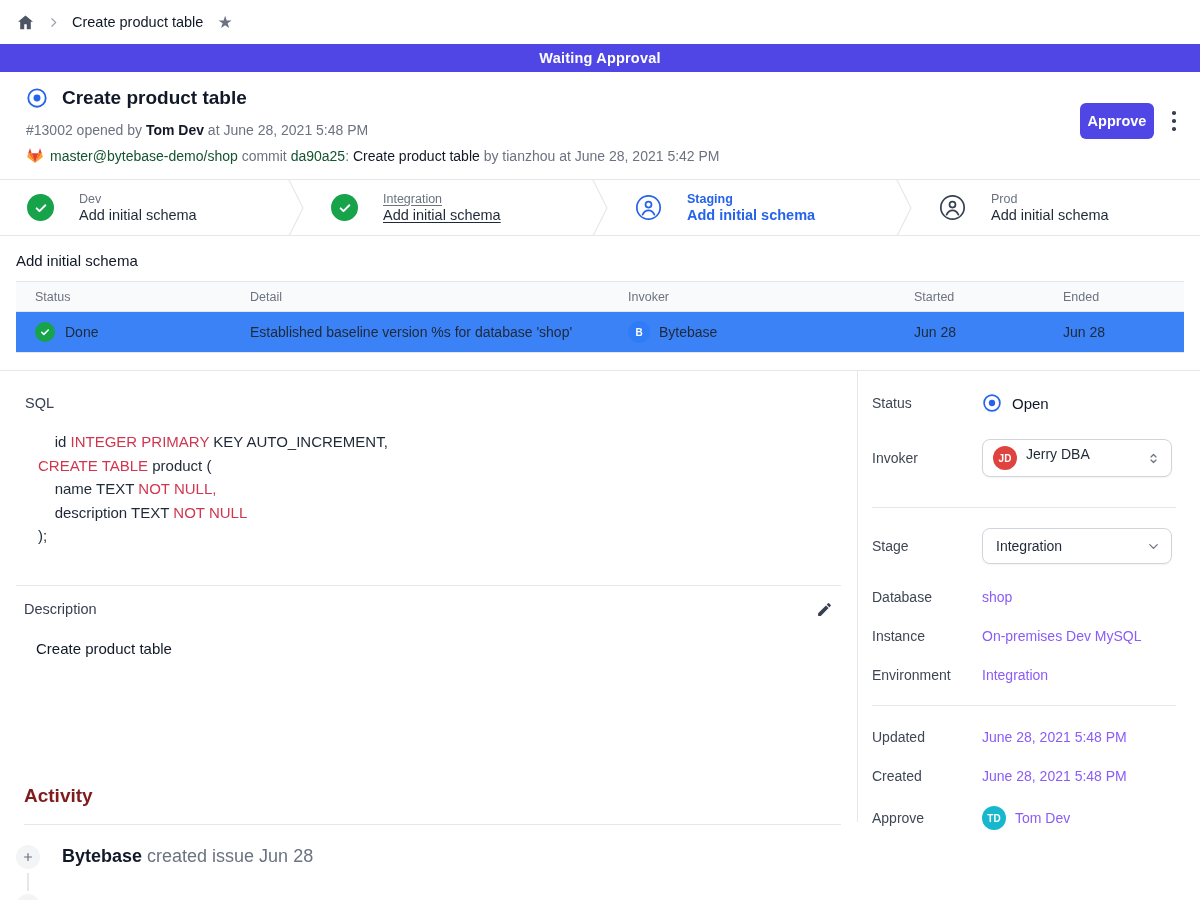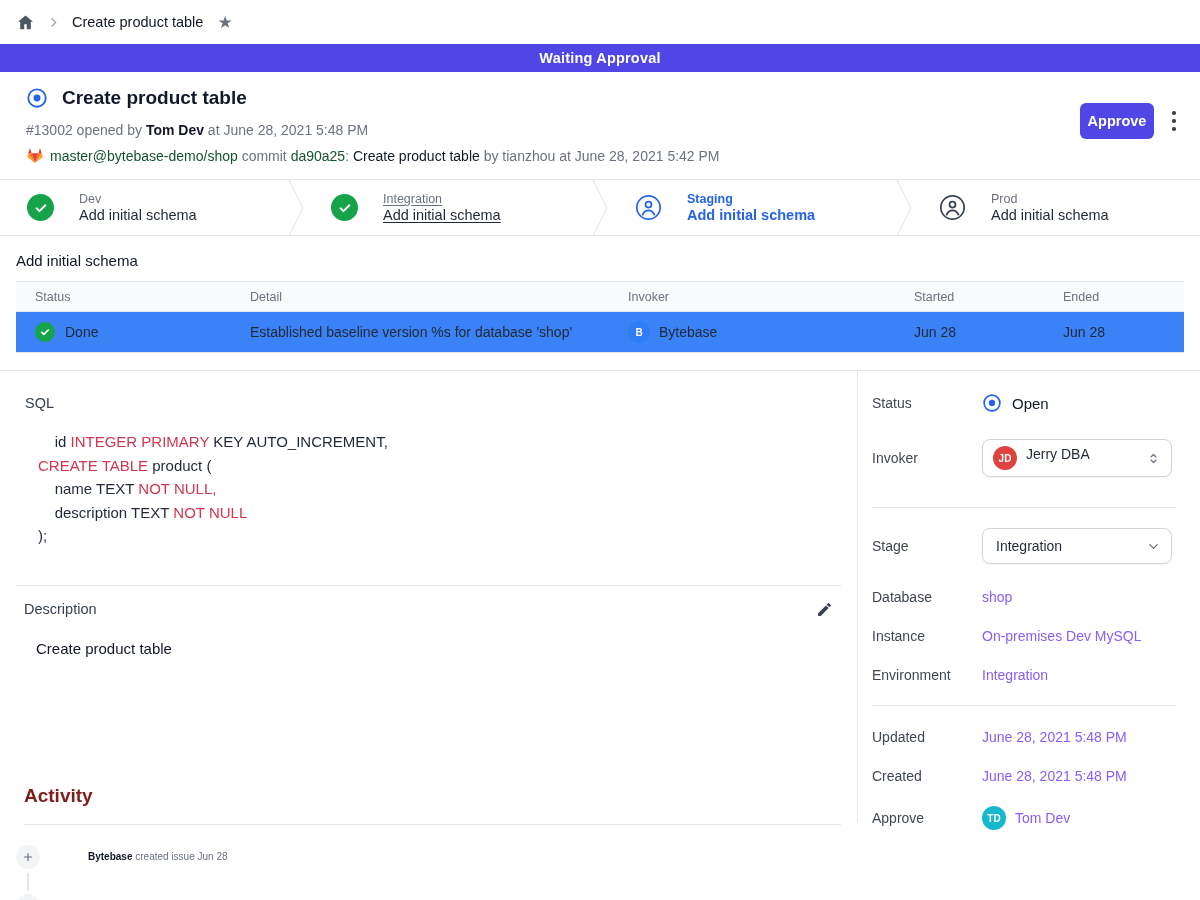--- a/index.html
+++ b/index.html
@@ -82,21 +82,21 @@
   .desc-header { margin:15px 8px 0 8px; display:flex; align-items:center; justify-content:space-between; }
   .desc-label { font-size:14.5px; color:#374151; }
   .edit-pencil { width:17px; height:17px; display:flex; cursor:pointer; }
   .desc-text { margin:22px 0 0 20px; font-size:15px; color:#111827; }
   .activity-title { margin:128px 0 0 8px; font-size:19px; font-weight:700; color:#7f1d1d; }
   .activity-divider { height:1px; background:#e5e7eb; margin:17px 0 0 8px; }
   .timeline { position:relative; margin-top:20px; }
   .tl-entry { display:flex; align-items:center; gap:22px; }
   .plus-circle { width:24px; height:24px; border-radius:50%; background:#f3f4f6; display:flex; align-items:center; justify-content:center; }
   .plus-circle svg { width:12px; height:12px; }
-  .tl-text { font-size:10px; color:#6b7280;margin-left:26px; }
+  .tl-text { font-size:18px; color:#6b7280; }
   .tl-text b { color:#111827; font-weight:700; }
   .tl-connector { position:absolute; left:11px; top:28px; width:2px; height:18px; background:#e5e7eb; }
   .tl-ghost { position:absolute; left:0; top:49px; width:24px; height:24px; border-radius:50%; background:#f3f4f6; }
 
   
   .side-row { display:grid; grid-template-columns:110px 1fr; align-items:center; }
   .side-label { font-size:14px; color:#3f4754; }
   .side-value { font-size:14px; color:#8b5cf6; font-weight:500; }
   .side-value.plain { font-weight:400; }
   .row-status { margin-top:22px; }

